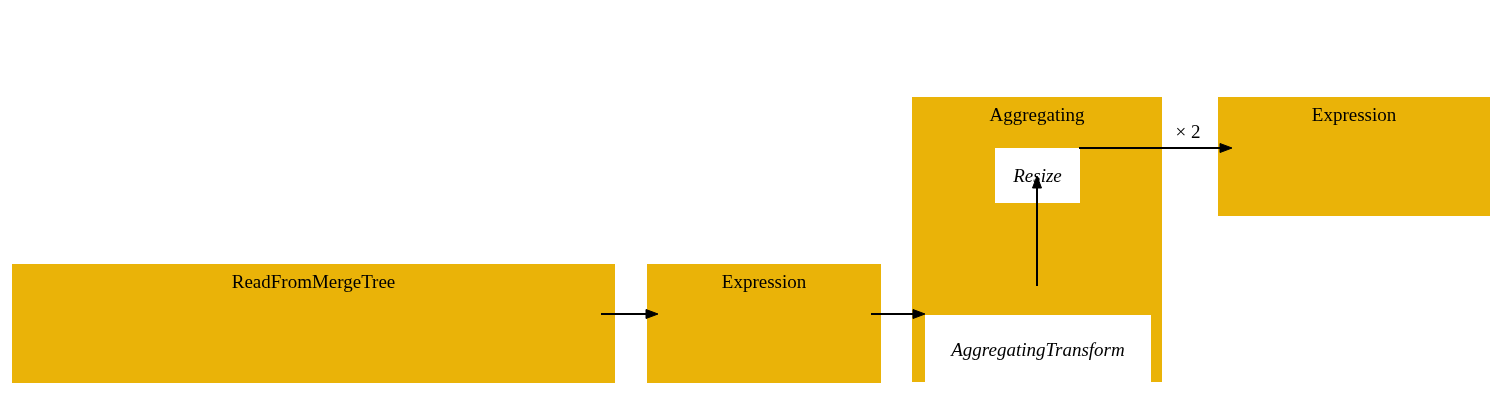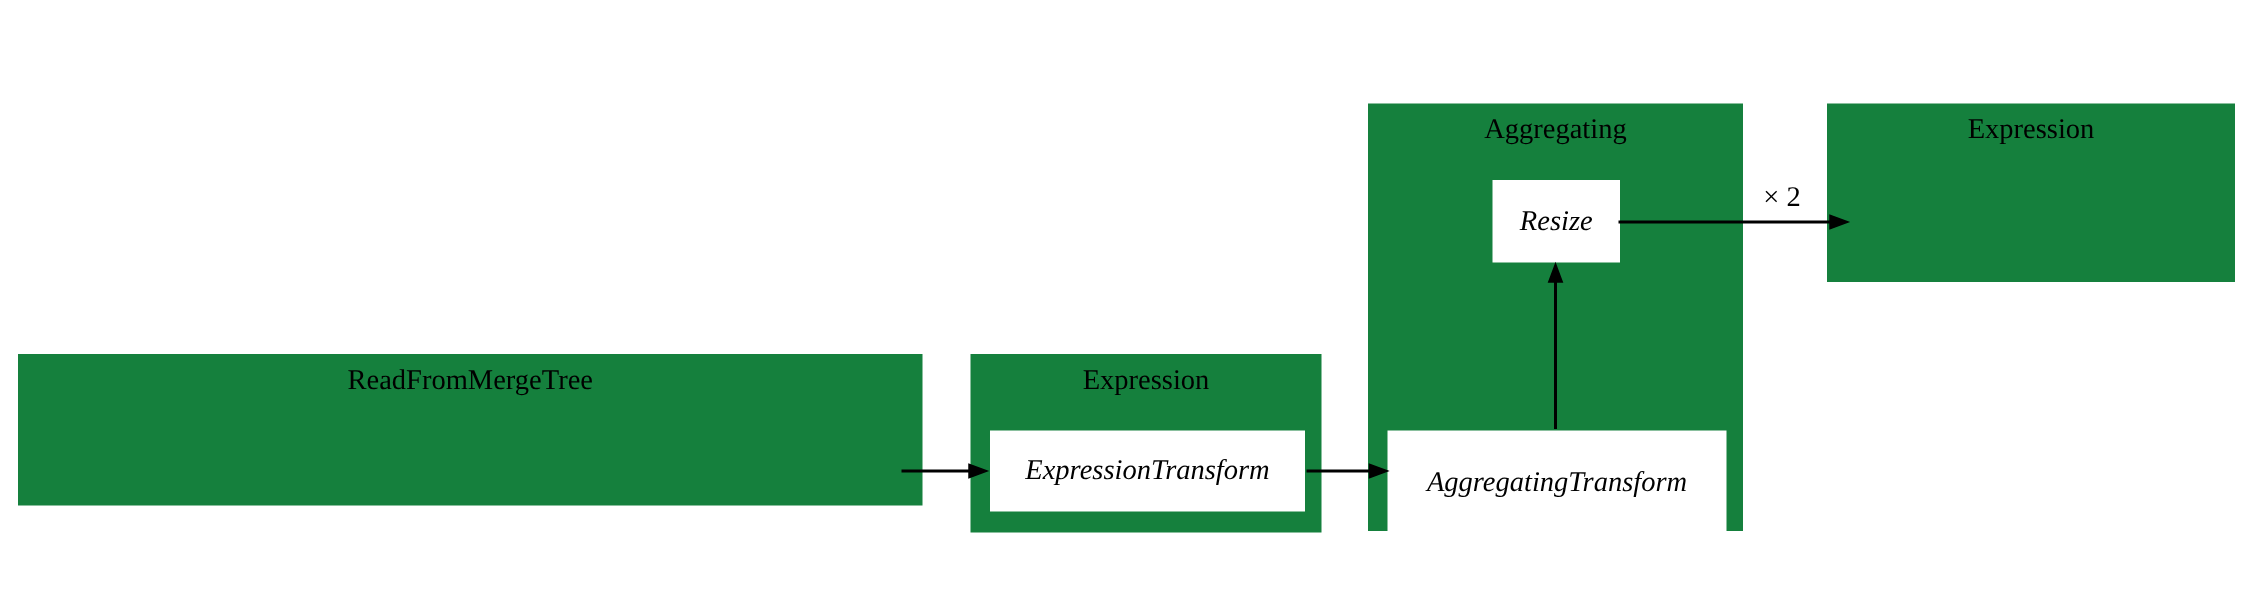--- a/index.html
+++ b/index.html
@@ -11,21 +11,22 @@
     position: relative;
     width: 1502px;
     height: 410px;
     background: #ffffff;
     font-family: "Liberation Serif", "DejaVu Serif", serif;
     color: #000000;
     overflow: hidden;
   }
   .cluster {
     position: absolute;
-    background: #15803d;
+    background: #eab308;
+    margin-top: 28px;
   }
   .cluster-label {
     position: absolute;
     top: 6px;
     left: 0;
     width: 100%;
     text-align: center;
     font-size: 19px;
     line-height: 24px;
     white-space: nowrap;
@@ -58,21 +59,21 @@
     stroke: #000000;
   }
   .edge-label {
     position: absolute;
     font-size: 19px;
     text-align: center;
     white-space: nowrap;
   }
 
   
-  .c-read   { left: 12px;   top: 236px; width: 603px; height: 101px; }
+  .c-read   { left: 12px;   top: 236px; width: 603px; height: 119px; }
   .c-read .node    { left: 13px; top: 51px;  width: 575px; height: 54px; }
   
   .c-expr1  { left: 647px;  top: 236px; width: 234px; height: 119px; }
   .c-expr1 .node   { left: 13px; top: 51px;  width: 210px; height: 54px; }
   
   .c-agg    { left: 912px;  top: 69px;  width: 250px; height: 285px; }
   .c-agg .node-resize { left: 83px; top: 51px;  width: 85px;  height: 55px; }
   .c-agg .node-aggt   { left: 13px; top: 218px; width: 226px; height: 70px; }
   
   .c-expr2  { left: 1218px; top: 69px;  width: 272px; height: 119px; }
@@ -84,21 +85,20 @@
 <body>
 
 <div class="diagram">
 
   <div class="cluster c-read">
     <div class="cluster-label">ReadFromMergeTree</div>
   </div>
 
   <div class="cluster c-expr1">
     <div class="cluster-label">Expression</div>
-    <div class="node">ExpressionTransform</div>
   </div>
 
   <div class="cluster c-agg">
     <div class="cluster-label">Aggregating</div>
     <div class="node node-resize">Resize</div>
     <div class="node node-aggt">AggregatingTransform</div>
   </div>
 
   <div class="cluster c-expr2">
     <div class="cluster-label">Expression</div>

